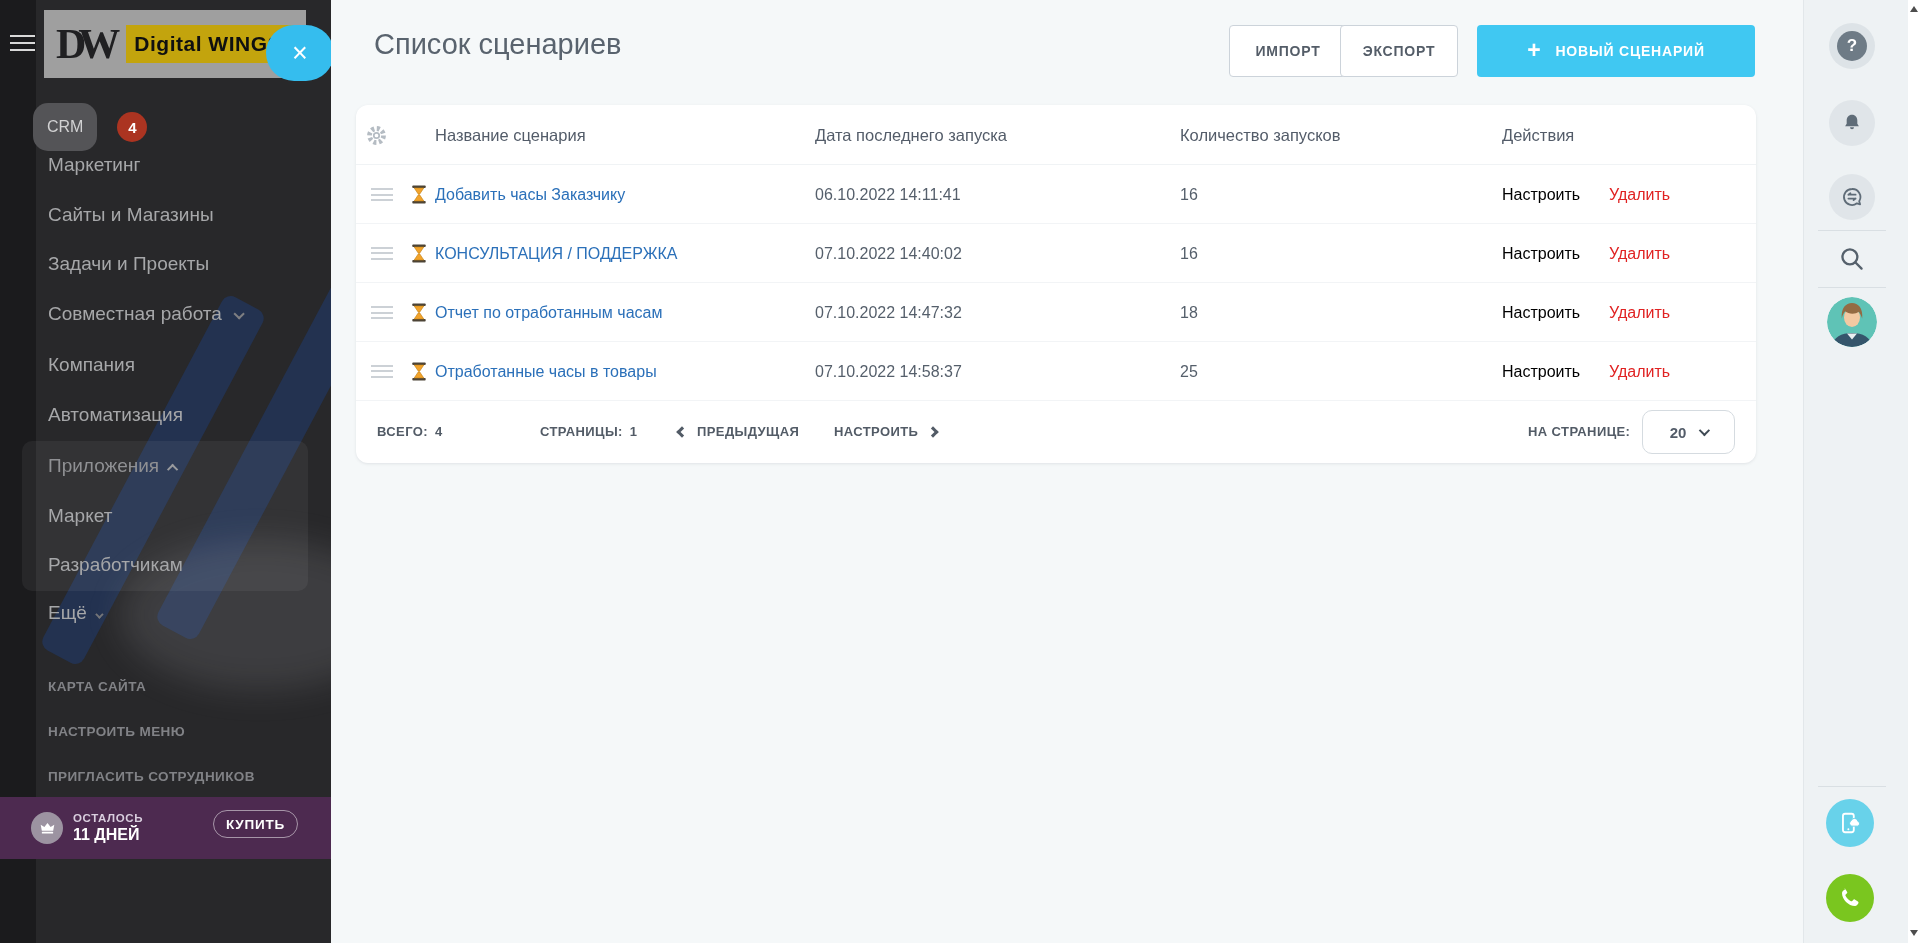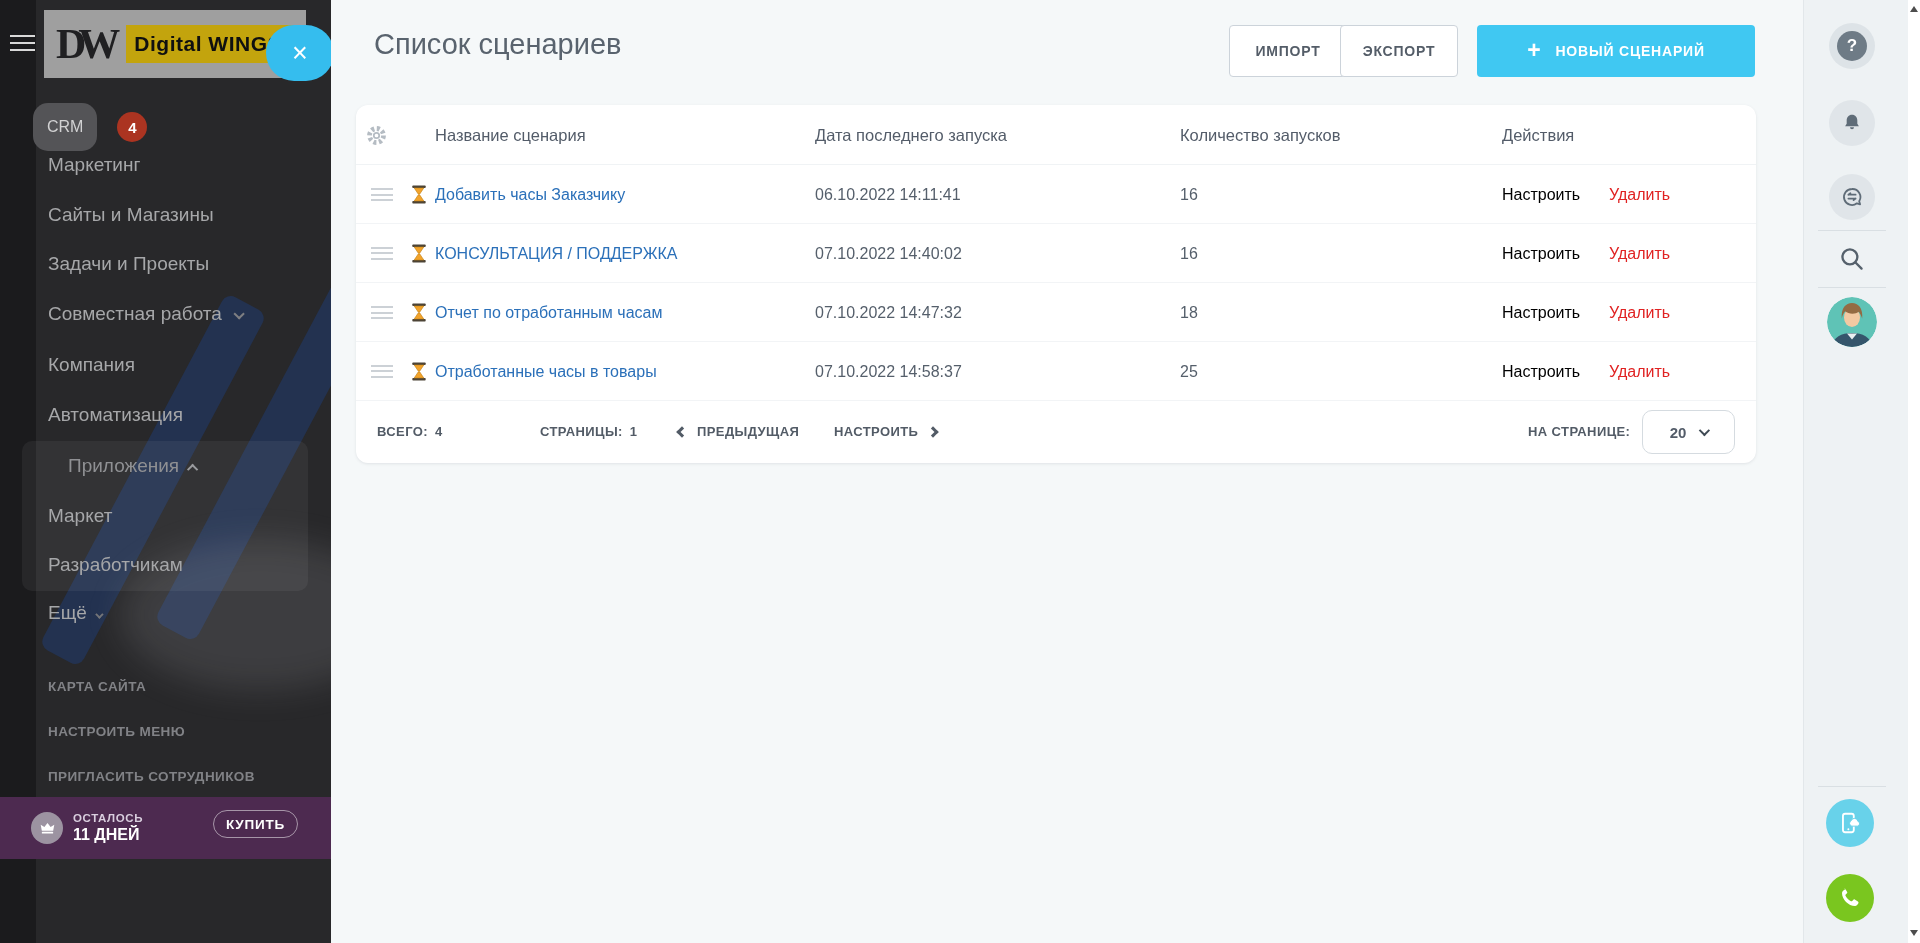--- a/index.html
+++ b/index.html
@@ -20,21 +20,21 @@
   .logo-badge { background:#c3a40d; color:#101010; font-weight:bold; font-size:21px; padding:7px 8px; margin-left:14px; white-space:nowrap; width:180px; overflow:hidden; letter-spacing:.5px; }
   .close-btn { position:absolute; left:266px; top:25px; width:68px; height:56px; border-radius:28px; background:#35bdee; color:#fff;
     display:flex; align-items:center; justify-content:center; font-size:27px; font-weight:300; z-index:4; cursor:pointer; }
   .crm-row { position:absolute; left:33px; top:103px; display:flex; align-items:center; gap:20px; }
   .crm-pill { background:#545457; color:#d2d2d3; font-size:16px; padding:15px 14px; border-radius:15px; cursor:pointer; }
   .crm-badge { width:30px; height:30px; border-radius:50%; background:#ab3421; color:#fff; font-size:15px; font-weight:bold; display:flex; align-items:center; justify-content:center; }
   .menu-item { position:absolute; left:48px; font-size:19px; color:#a6a7a9; cursor:pointer; white-space:nowrap; z-index:3; }
   .mi-0 { top:154px; } .mi-1 { top:204px; } .mi-2 { top:253px; } .mi-3 { top:303px; }
   .mi-4 { top:354px; } .mi-5 { top:404px; }
   .apps-box { position:absolute; left:22px; top:441px; width:286px; height:150px; background:rgba(255,255,255,.055); border-radius:10px; z-index:2; }
-  .mi-apps { top:455px; color:#8f9093;margin-left:20px; } .mi-market { top:505px; } .mi-dev { top:554px; } .mi-more { top:602px; }
+  .mi-apps { top:455px; color:#8f9093; } .mi-market { top:505px; } .mi-dev { top:554px; } .mi-more { top:602px; }
   .chev { display:inline-block; width:8px; height:8px; border-right:2px solid #7e7f82; border-bottom:2px solid #7e7f82; margin-left:11px; }
   .chev-down { transform:rotate(45deg) translateY(-3px); }
   .chev-up { transform:rotate(-135deg) translateY(-2px); border-color:#9a9b9e; }
   .chev-sm { width:6px; height:6px; border-width:2px; border-color:#747578; transform:rotate(45deg) translateY(-2px); margin-left:8px; }
   .util-link { position:absolute; left:48px; font-size:13.5px; font-weight:bold; color:#818286; letter-spacing:.4px; cursor:pointer; white-space:nowrap; z-index:3; }
   .ul-0 { top:679px; } .ul-1 { top:724px; } .ul-2 { top:769px; }
   .trial { position:absolute; left:0; top:797px; width:331px; height:62px; background:#4d2a50; z-index:3; display:flex; align-items:center; }
   .crown-circ { width:32px; height:32px; border-radius:50%; background:#9c93a1; margin-left:31px; display:flex; align-items:center; justify-content:center; }
   .trial-text { margin-left:10px; }
   .trial-l1 { font-size:11.5px; font-weight:bold; color:#d9cede; letter-spacing:.6px; }

